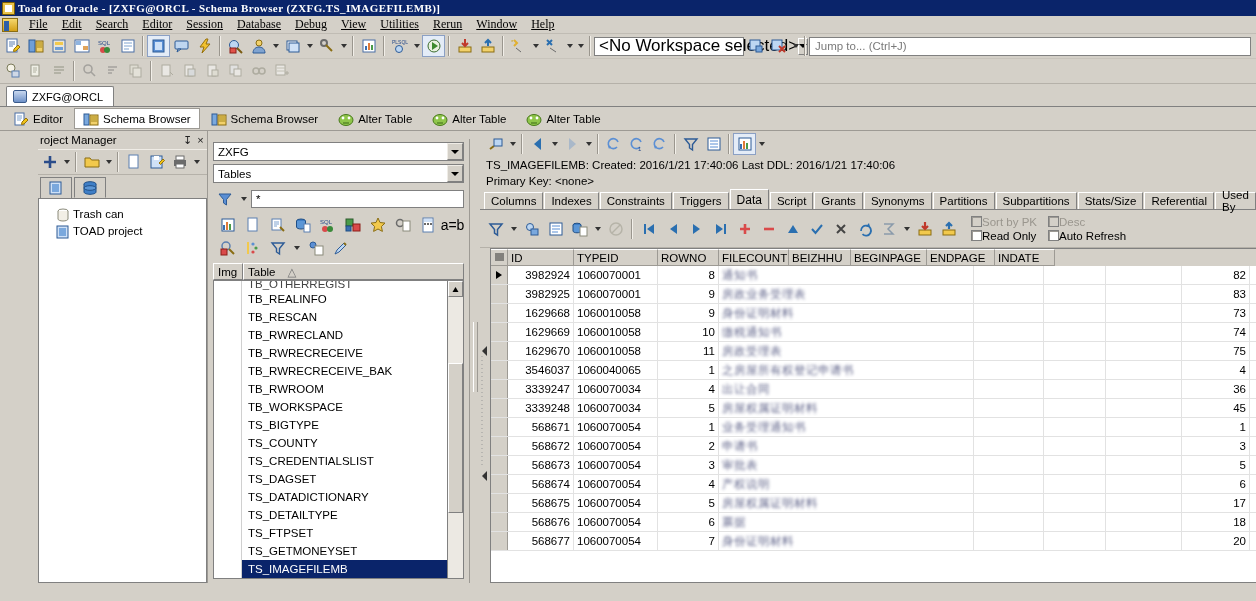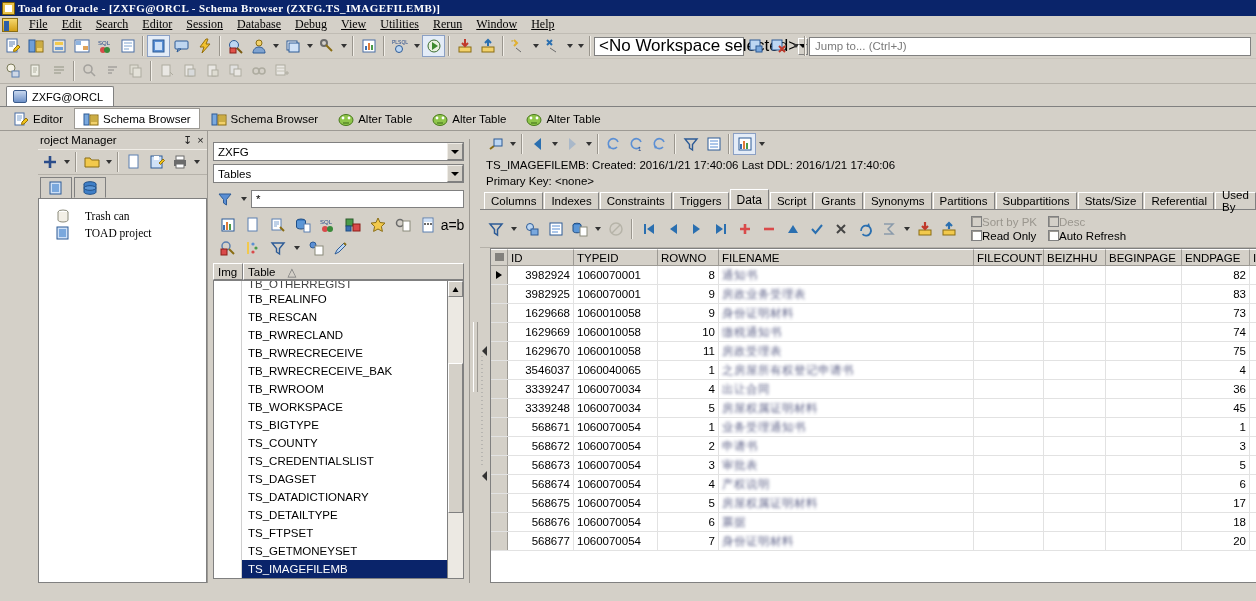--- a/index.html
+++ b/index.html
@@ -123,22 +123,22 @@
   .dockhdr .pin, .dockhdr .x { width:13px; text-align:center; font-size:11px; color:#222; }
   .lefttb { height: 26px; display:flex; align-items:center; border-top:1px solid #efece6;
             border-bottom: 1px solid #b5b1a9; }
   .lefttabs { height: 24px; display:flex; align-items:flex-end; border-bottom:1px solid #808080;
               padding-left:2px; gap:2px; }
   .ltab { width: 32px; height: 21px; background:#d4d0c8; border:1px solid #808080;
           border-bottom:none; display:flex;align-items:center;justify-content:center; }
   .ltab.active { background:#d4d0c8; border-bottom: 1px solid #d4d0c8; }
   .tree { flex:1; background:#fff; border:1px solid #808080; border-top:none; margin:0;
           padding: 6px 0 0 8px; font-size: 11.5px; }
-  .trow { display:flex; align-items:flex-end; gap:16px; height:17px; padding-left:8px;
-          position:relative;font-family:Liberation Serif, serif; }
+  .trow { display:flex; align-items:center; gap:4px; height:17px; padding-left:8px;
+          position:relative; }
   .trow .tico { width:14px;height:14px;flex:none; }
 
   
   .middock { width: 262px; background:#d4d0c8; display:flex;flex-direction:column;
              border-right:1px solid #9d9a94;margin-top:8px; }
   .cbo { height: 19px; margin: 3px 5px 0 5px; background:#fff; border:1px solid #808080;
          display:flex; align-items:center; font-size:11.5px; padding-left:4px; }
   .cbo .arrow { margin-left:auto; width:16px;height:17px; background:#d4d0c8;
                 border:1px solid #efece6; border-right-color:#808080;border-bottom-color:#808080;
                 display:flex;align-items:center;justify-content:center; }
@@ -1046,21 +1046,20 @@
         <div class="grid">
           <div class="ghrow" id="grid-header-row">
               <div class="gcell-h c-ind">
                 <svg width="11" height="11" viewBox="0 0 11 11">
                   <path d="M1 2h9M1 4h9M1 6h9M1 8h9" stroke="#333"></path>
                 </svg>
               </div>
               <div class="gcell-h c-id">ID</div>
               <div class="gcell-h c-typeid">TYPEID</div>
               <div class="gcell-h c-rowno">ROWNO</div>
-              <div class="gcell-h c-filename">FILENAME</div>
               <div class="gcell-h c-filecount">FILECOUNT</div>
               <div class="gcell-h c-beizhhu">BEIZHHU</div>
               <div class="gcell-h c-beginpage">BEGINPAGE</div>
               <div class="gcell-h c-endpage">ENDPAGE</div>
               <div class="gcell-h c-indate">INDATE</div>
             </div>
           <div id="grid-body">
               <div class="gr">
                 <div class="gcell ind c-ind cur"></div>
                 <div class="gcell c-id num">3982924</div>

